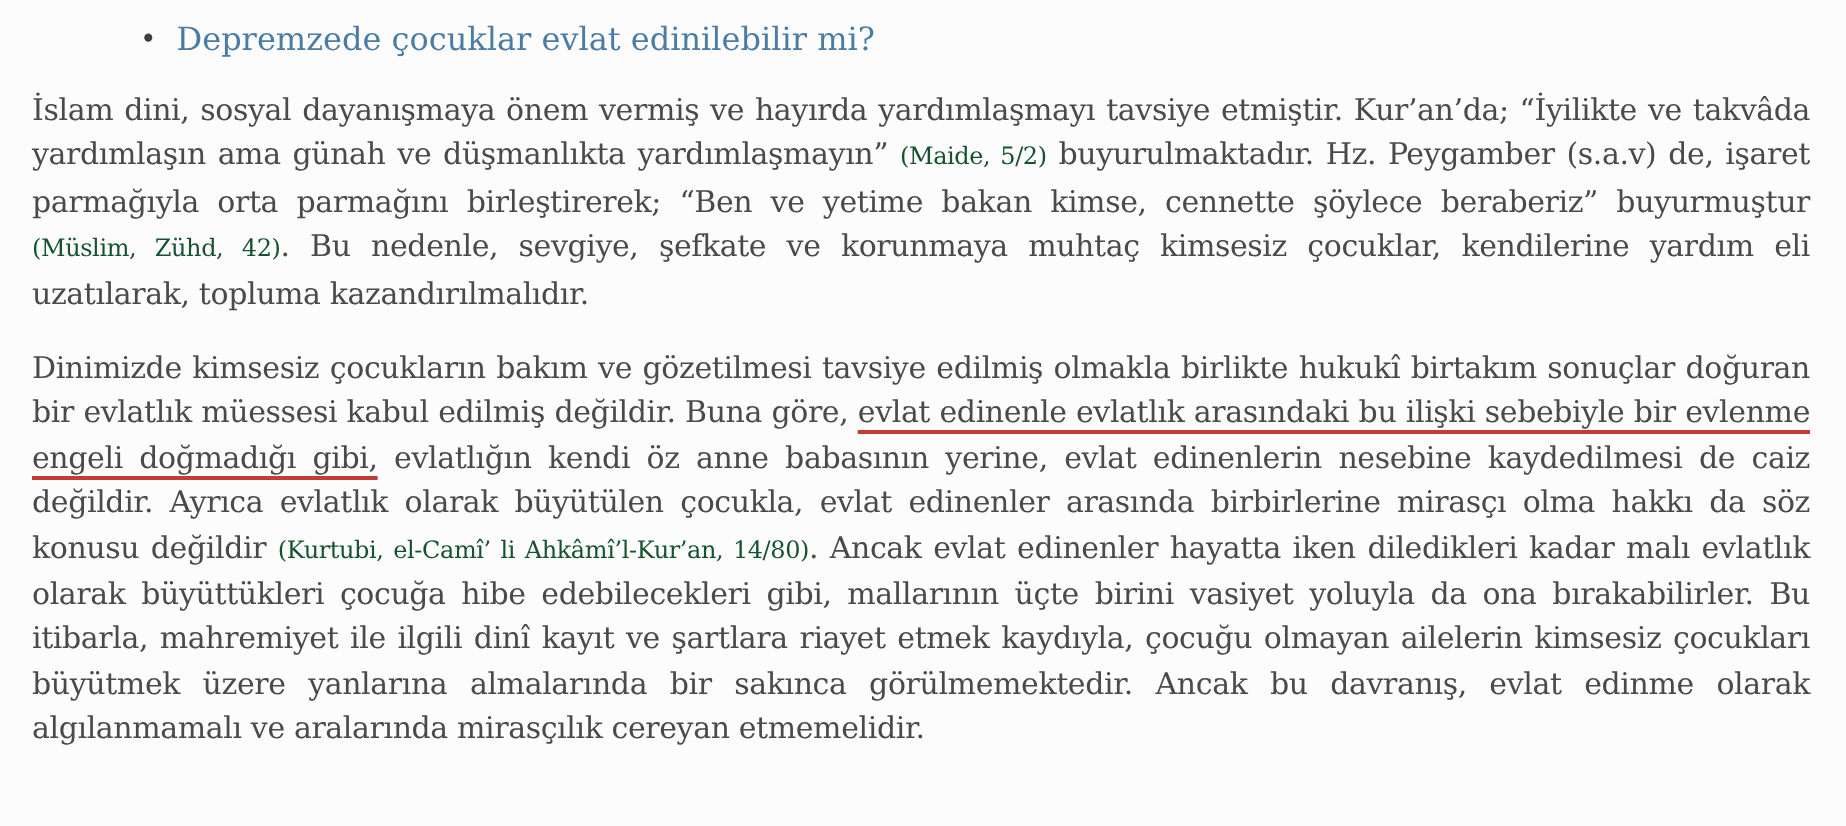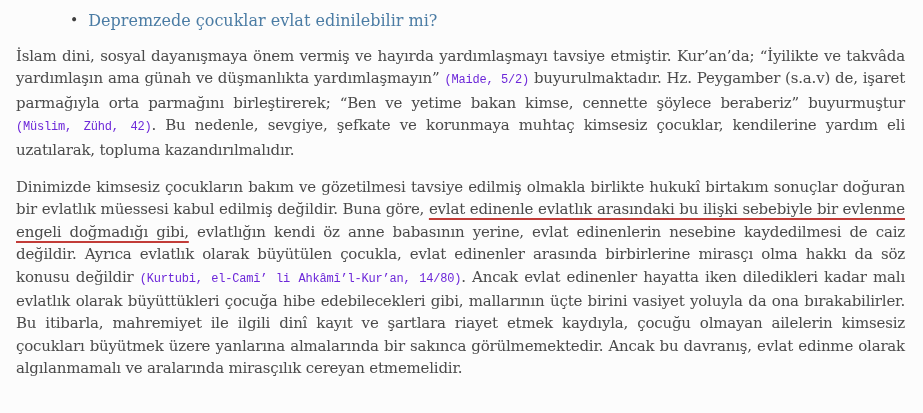--- a/index.html
+++ b/index.html
@@ -40,22 +40,21 @@
   .para {
     margin: 0 0 15px 0;
     font-size: 15px;
     line-height: 22.4px;
     text-align: justify;
     letter-spacing: -0.2px;
     color: #4a4a4a;
   }
   .cite {
     font-size: 12px;
-    color: #6d28d9;
-    font-family: Liberation Mono, monospace;
+    color: #14532d;
   }
   .red-underline {
     text-decoration: underline;
     text-decoration-color: #c23c38;
     text-decoration-thickness: 2px;
     text-underline-offset: 4px;
   }
 </style>
 </head>
 <body>

